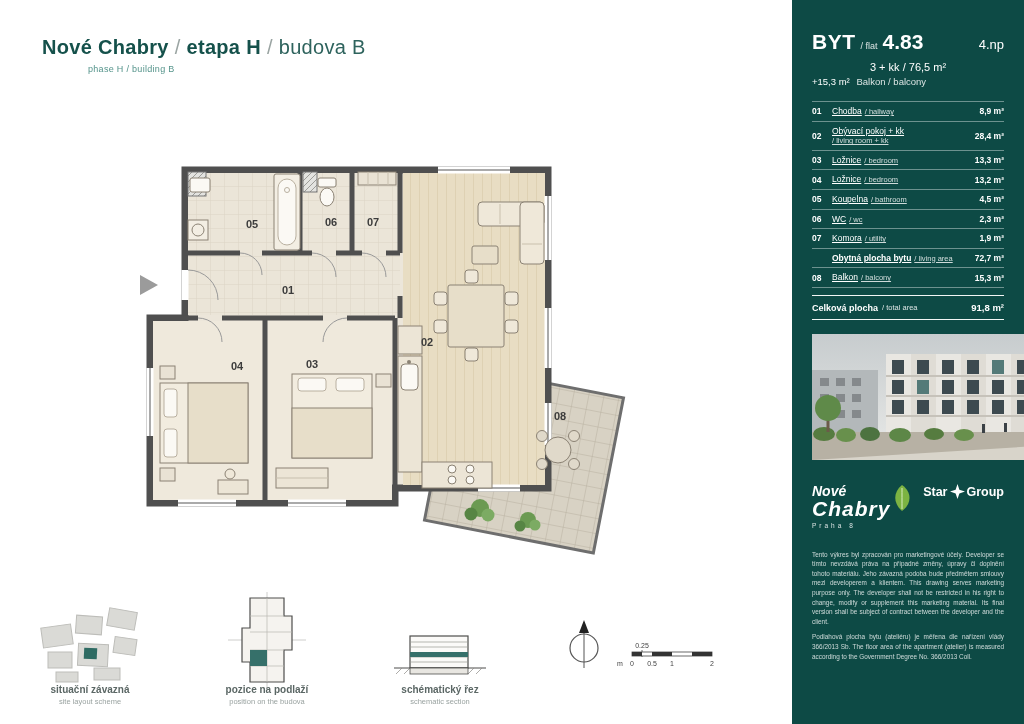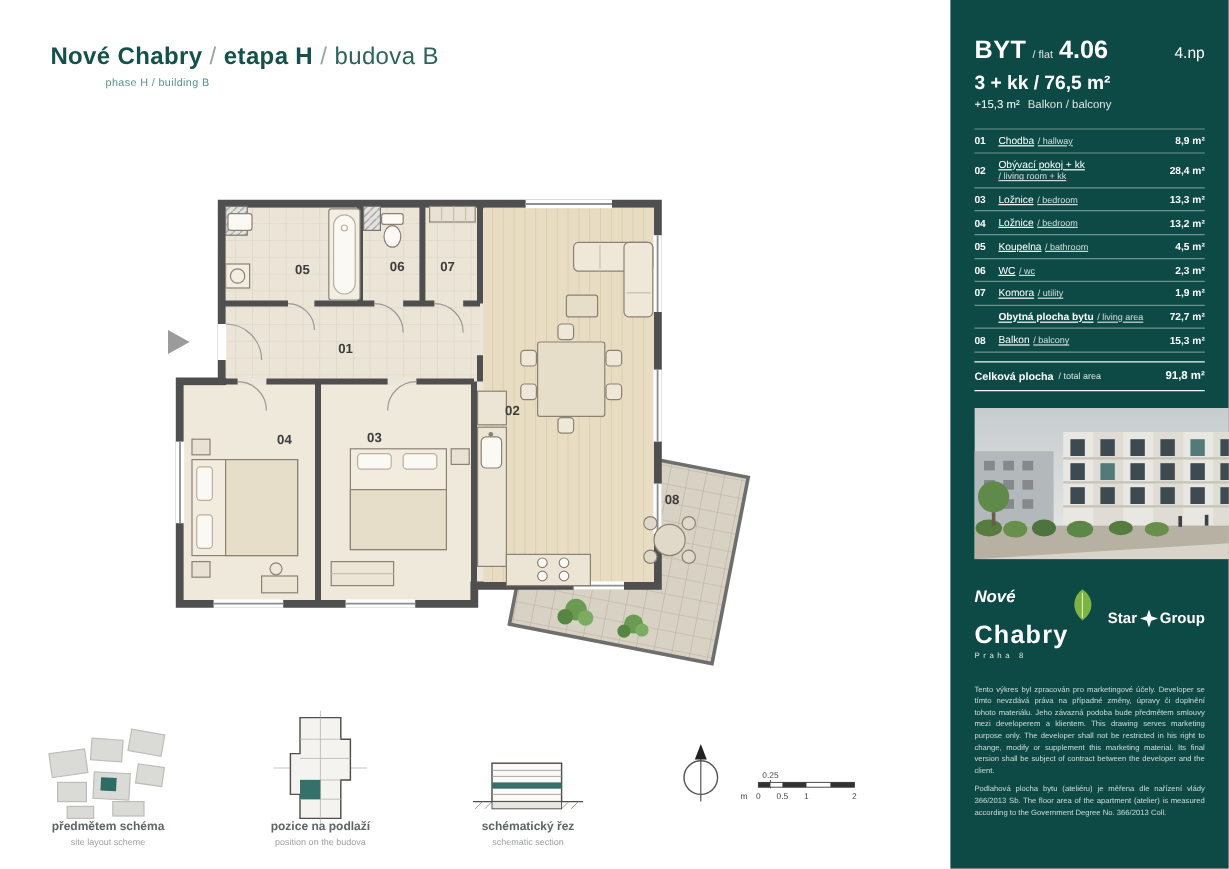--- a/index.html
+++ b/index.html
@@ -40,21 +40,21 @@
   .panel{
     position:absolute;right:0;top:0;width:232px;height:724px;
     background:#0d4a45;color:#fff;box-sizing:border-box;
     padding:30px 20px 0 20px;
   }
   .p-head-row{display:flex;align-items:baseline;}
   .p-byt{font-size:21px;font-weight:bold;letter-spacing:.5px;}
   .p-flat{font-size:9px;margin:0 5px;opacity:.85;}
   .p-num{font-size:21px;font-weight:bold;}
   .p-floor{margin-left:auto;font-size:13px;font-weight:400;}
-  .p-disp{margin-top:7px;font-size:16px;font-weight:bold;}
+  .p-disp{margin-top:7px;font-size:11px;font-weight:normal;text-align:center;}
   .p-balc{margin-top:3px;font-size:9.5px;}
   .p-balc .b1{font-weight:normal;}
   .p-balc .b2{opacity:.85;margin-left:4px;font-weight:400;}
 
   .p-table{margin-top:14px;border-top:1px solid rgba(255,255,255,.4);font-size:8.5px;}
   .row{display:flex;align-items:center;padding:4px 0;border-bottom:1px solid rgba(255,255,255,.4);}
   .row .num{width:20px;font-weight:bold;flex:none;}
   .row .nm{flex:1;padding-right:6px;line-height:1.25;text-decoration:underline;}
   .nm .en{font-size:7.5px;opacity:.8;margin-left:3px;}
   .row .ar{flex:none;font-weight:bold;}
@@ -62,24 +62,24 @@
   .row.wrap .en{display:block;margin-left:0;}
   .total{margin-top:7px;border-top:1.4px solid rgba(255,255,255,.95);
          border-bottom:1.4px solid rgba(255,255,255,.95);
          display:flex;align-items:center;padding:6px 0;font-size:9px;}
   .total .cz{font-weight:bold;}
   .total .en{font-size:7.5px;opacity:.85;margin-left:4px;}
   .total .ar{margin-left:auto;font-weight:bold;font-size:9.5px;}
 
   .render{margin-top:14px;display:block;}
 
-  .logos{margin-top:24px;display:flex;align-items:center;justify-content:space-between;gap:10px;}
+  .logos{margin-top:24px;display:flex;align-items:flex-start;justify-content:space-between;gap:10px;}
   .nc-logo{position:relative;line-height:1;}
   .nc-nove{font-style:italic;font-weight:bold;font-size:14px;}
-  .nc-chabry{font-weight:bold;font-size:21px;letter-spacing:1px;margin-top:15px;}
+  .nc-chabry{font-style:italic;font-weight:bold;font-size:21px;letter-spacing:1px;margin-top:0;}
   .nc-praha{font-size:6.5px;letter-spacing:3px;margin-top:4px;opacity:.85;}
   .nc-leaf{position:absolute;right:-24px;top:0;}
   .sg{display:flex;align-items:center;gap:2px;font-size:12.5px;font-weight:bold;padding-bottom:10px;}
 
   .legal{margin-top:20px;font-size:6.4px;line-height:1.5;color:rgba(255,255,255,.78);text-align:justify;}
   .legal p{margin:0;}
   .legal p + p{margin-top:6px;}
 </style>
 </head>
 <body>
@@ -298,37 +298,37 @@
   <g font-size="7" fill="#444" text-anchor="middle">
     <text x="12" y="26">m</text>
     <text x="24" y="26">0</text>
     <text x="44" y="26">0.5</text>
     <text x="64" y="26">1</text>
     <text x="104" y="26">2</text>
   </g>
 </svg>
 
 <div class="lg-label lg1">
-  <div class="lg-cz">předmětem schéma</div>
+  <div class="lg-cz">situační závazná</div>
   <div class="lg-en">site layout scheme</div>
 </div>
 <div class="lg-label lg2">
   <div class="lg-cz">pozice na podlaží</div>
   <div class="lg-en">position on the budova</div>
 </div>
 <div class="lg-label lg3">
   <div class="lg-cz">schématický řez</div>
   <div class="lg-en">schematic section</div>
 </div>
 
 <aside class="panel">
   <div class="p-head-row">
     <span class="p-byt">BYT</span>
     <span class="p-flat">/ flat</span>
-    <span class="p-num">4.06</span>
+    <span class="p-num">4.83</span>
     <span class="p-floor">4.np</span>
   </div>
   <div class="p-disp">3 + kk / 76,5 m²</div>
   <div class="p-balc">
     <span class="b1">+15,3 m²</span>
     <span class="b2">Balkon / balcony</span>
   </div>
 
   <div class="p-table">
     <div class="row">

